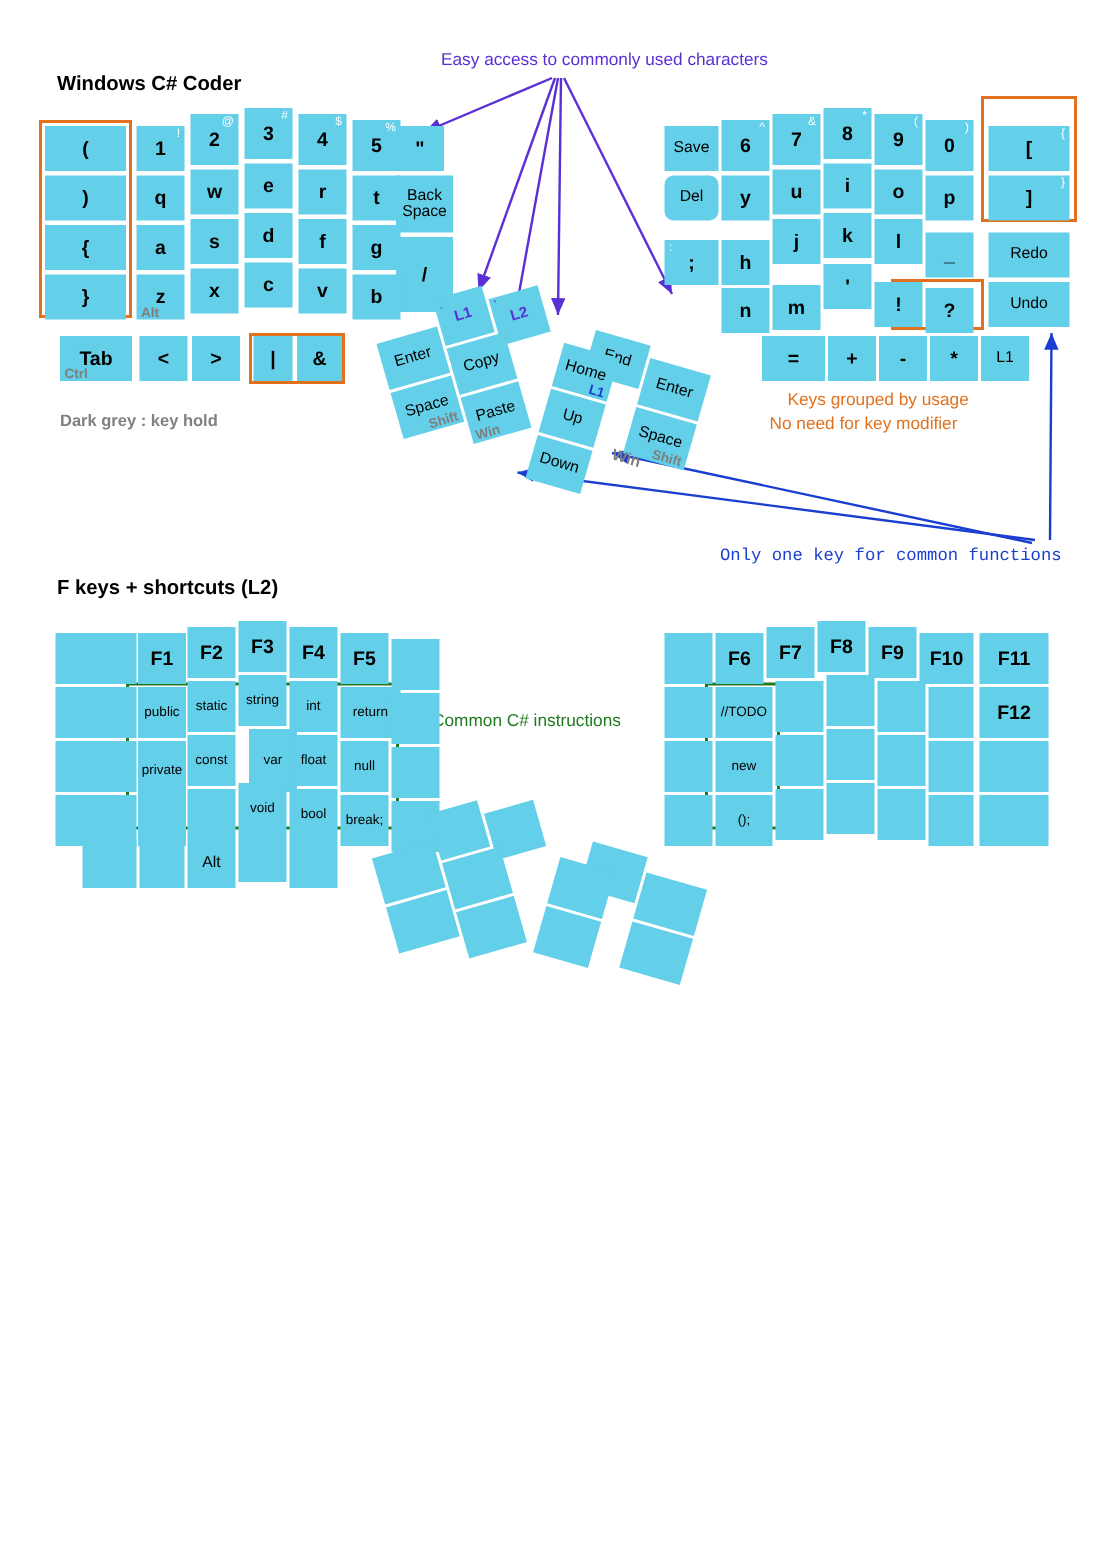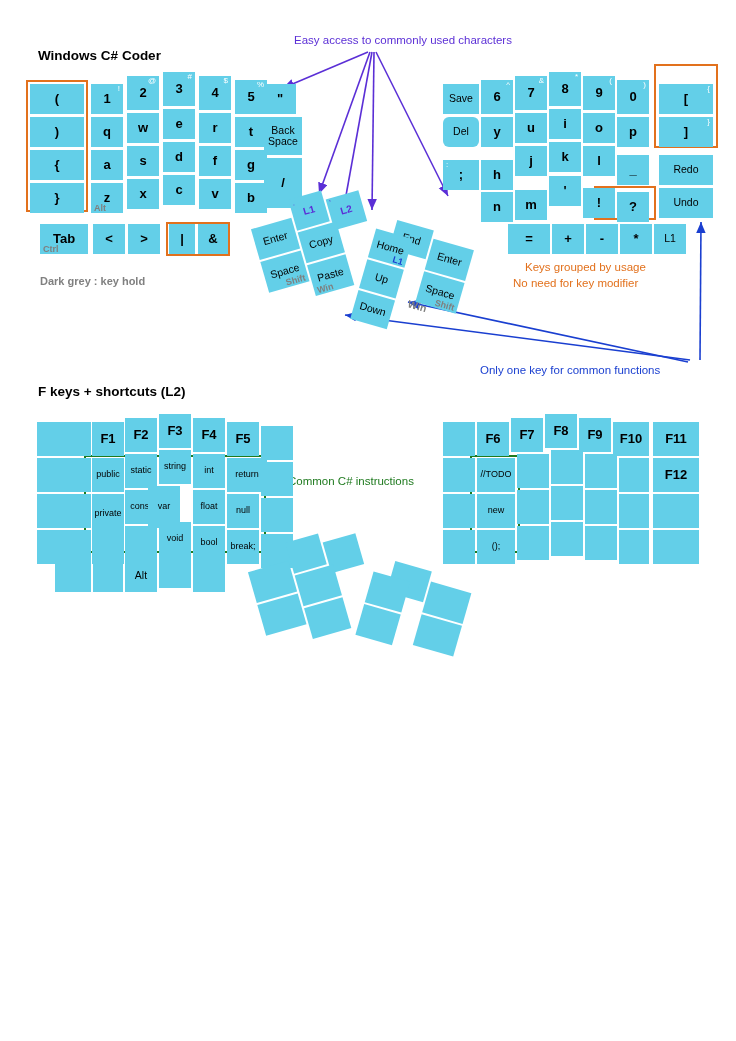--- a/index.html
+++ b/index.html
@@ -87,21 +87,21 @@
     font-size: 13.5px;
     color: #000000;
     white-space: nowrap;
   }
   .note {
     position: absolute;
     font-size: 11.5px;
     white-space: nowrap;
   }
   .note.purple { color: #5b2fd6; }
-  .note.blue { color: #1a3fd0; }
+  .note.blue { color: #1a3fd0; font-family: Liberation Mono, monospace; }
   .note.orange { color: #e2711d; }
   .note.green { color: #1f7a1f; }
   .note.grey { color: #808080; font-weight: bold; font-size: 11px; }
   .obox {
     position: absolute;
     border: 2px solid #e2711d;
     box-sizing: border-box;
     pointer-events: none;
   }
   .gbox {
@@ -476,21 +476,21 @@
 
   <div class="key" style="left:37px; top:494px; width:54px; height:34px;">
       <span class="main"></span>
     </div>
   <div class="key tiny" style="left:92px; top:494px; width:32px; height:40px;align-items:center;">
       <span class="main">private</span>
     </div>
   <div class="key tiny" style="left:125px; top:490px; width:32px; height:34px;">
       <span class="main">const</span>
     </div>
-  <div class="key tiny" style="left:148px; top:486px; width:32px; height:42px;">
+  <div class="key tiny" style="left:166px; top:486px; width:32px; height:42px;">
       <span class="main">var</span>
     </div>
   <div class="key tiny" style="left:193px; top:490px; width:32px; height:34px;">
       <span class="main">float</span>
     </div>
   <div class="key tiny" style="left:227px; top:494px; width:32px; height:34px;">
       <span class="main">null</span>
     </div>
   <div class="key" style="left:261px; top:498px; width:32px; height:34px;">
       <span class="main"></span>

